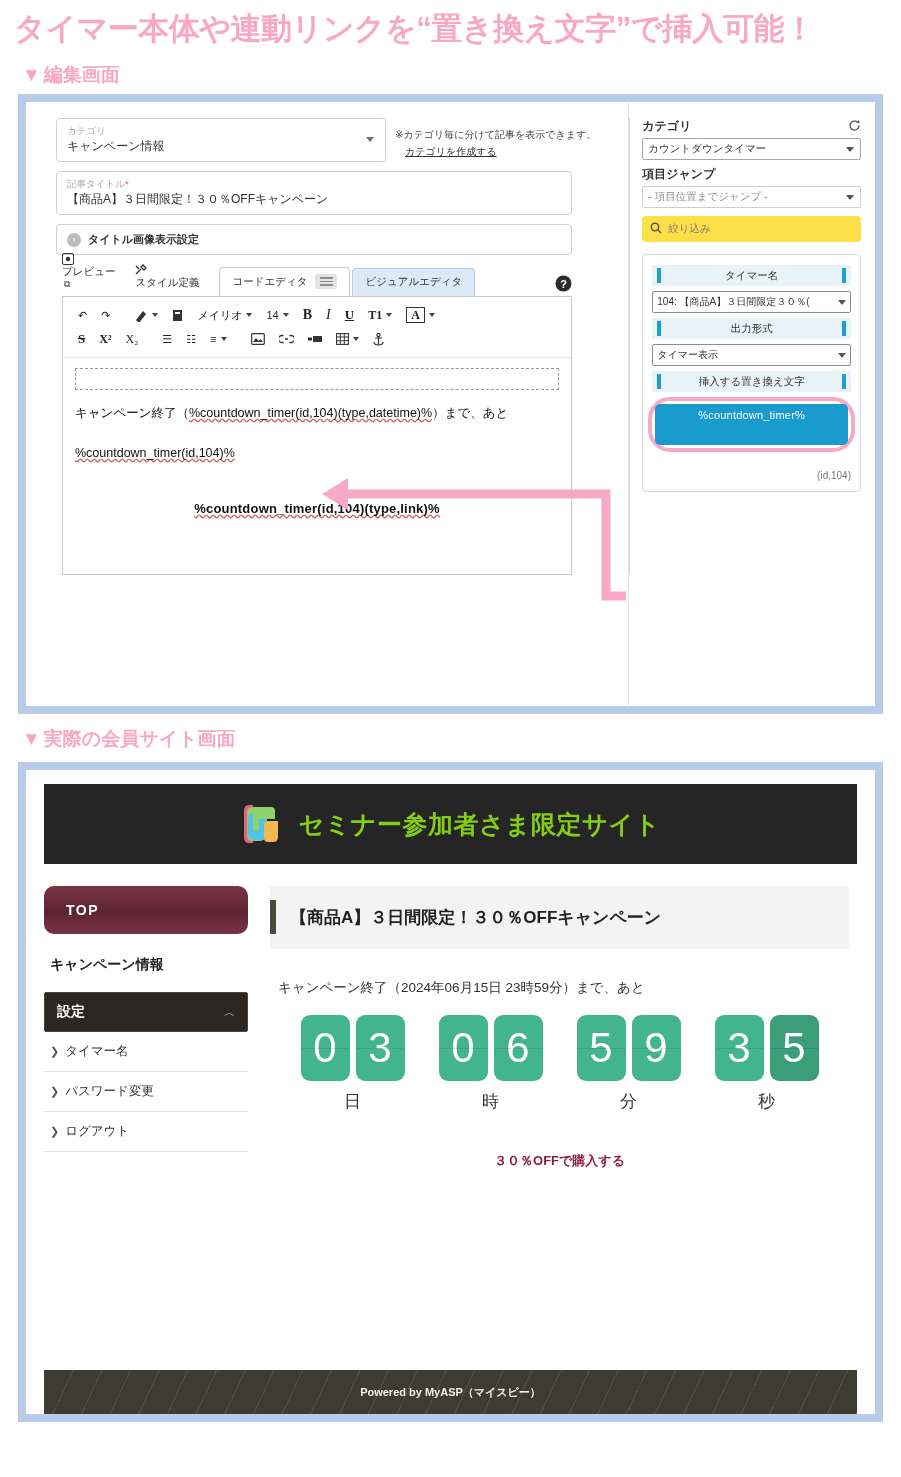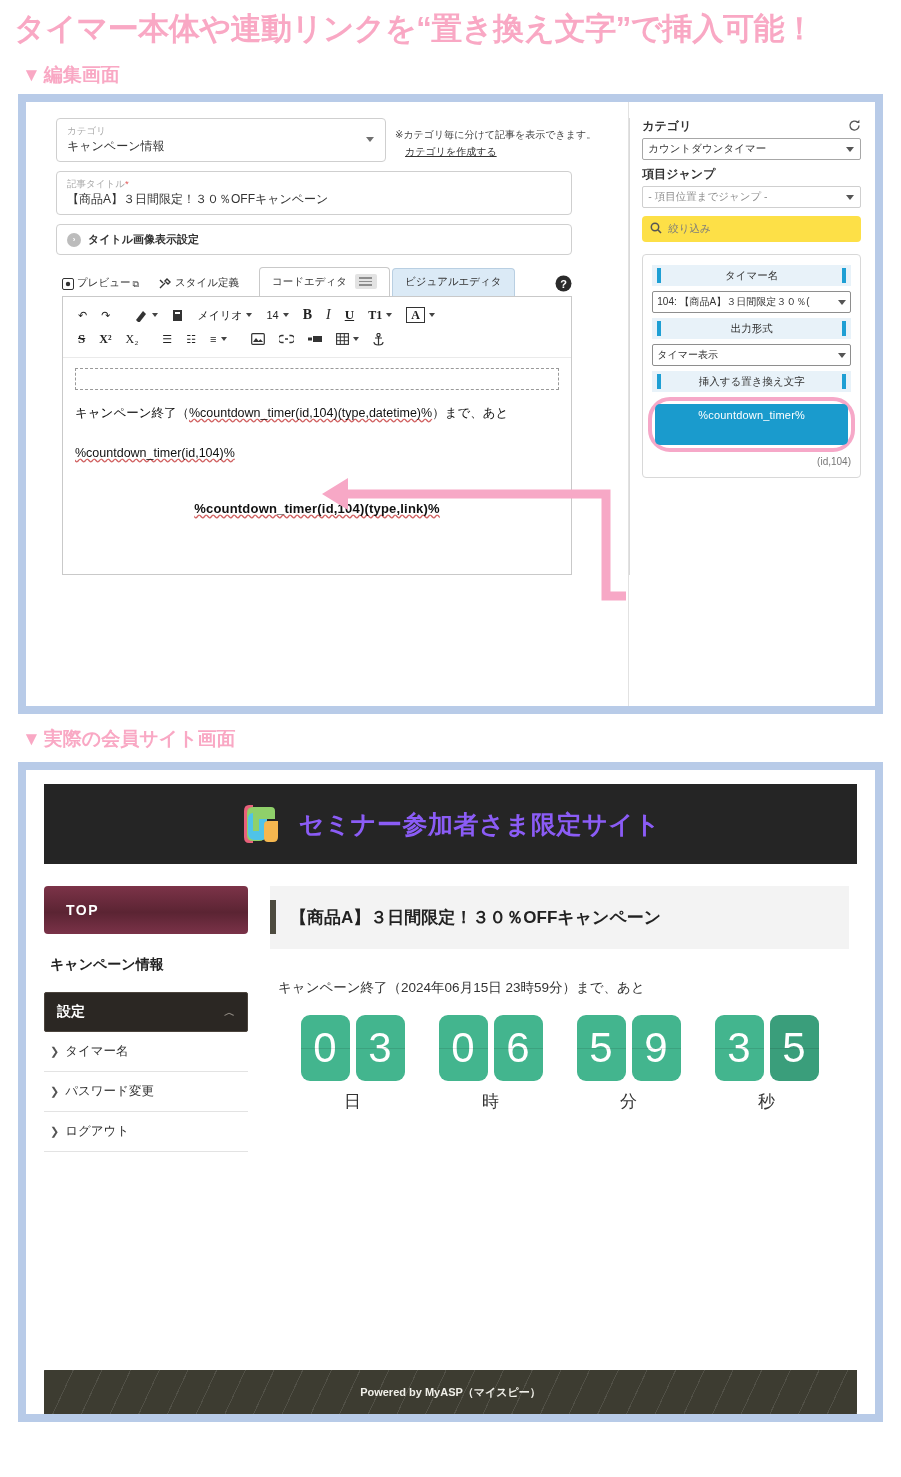--- a/index.html
+++ b/index.html
@@ -80,21 +80,21 @@
     display:flex; align-items:center; margin-bottom:11px; width:516px;
   }
   .accordion .chev {
     width:14px;height:14px;border-radius:50%;background:#bcbcbc;color:#fff;
     display:inline-flex;align-items:center;justify-content:center;font-size:8px;margin-right:7px;
   }
 
   
   .editor-panel { width: 510px; margin-left: 6px; }
   .editor-tabs { display:flex; align-items:flex-end; height:30px; position:relative; }
-  .et-plain { font-size:10.5px; color:#333; display:flex; align-items:flex-end; margin-right:20px; padding-bottom:6px;}
+  .et-plain { font-size:10.5px; color:#333; display:flex; align-items:flex-start; margin-right:20px; padding-bottom:6px;flex-direction:column;}
   .et-plain .ic { margin-right:3px; display:inline-flex; }
   .tab {
     font-size:10.5px; padding:6px 12px 7px 12px; border:1px solid #c9c9c9; border-bottom:none;
     border-radius:4px 4px 0 0; background:#fff; display:flex; align-items:center; margin-right:2px;
   }
   .tab.active { background:#dbeaf6; border-color:#b9cfe2; }
   .tab .burger { margin-left:8px; width:22px;height:15px;background:#e3e3e3;border-radius:2px;
       display:inline-flex;flex-direction:column;justify-content:center;align-items:center;gap:2px;}
   .tab .burger i { display:block;width:13px;height:1.6px;background:#8d8d8d;}
   .helpq { margin-left:auto; padding-bottom:4px; }
@@ -144,40 +144,40 @@
     font-size:10px; padding:3px 15px 3px 4px; color:#333; margin-bottom:5px; position:relative;
     white-space:nowrap; overflow:hidden;
   }
   .rp-field .caret { position:absolute; right:4px; top:50%; margin-top:-2px;
     width:0;height:0;border-left:4px solid transparent;border-right:4px solid transparent;border-top:5px solid #555;}
   .insert-wrap { border:4px solid #f6a8c8; border-radius:22px; padding:3px; margin:4px -4px 0 -4px; }
   .insert-btn {
     background:#1a9bcd; color:#fff; border-radius:5px; text-align:center;
     font-size:11px; padding:5px 0 24px 0; letter-spacing:0.2px;
   }
-  .rp-sub { text-align:right; font-size:10px; color:#777; margin-top:4px; }
+  .rp-sub { text-align:right; font-size:10px; color:#777; margin-top:18px; }
 
   
   .arrow-svg { position:absolute; left:0; top:0; pointer-events:none; }
 
   
   #site-frame { height: 660px; margin-top:4px; }
   .site-inner { padding: 14px 18px 0 18px; height:100%; background:#fff; display:flex; flex-direction:column;}
   .site-header {
     background:#252525; height:80px; display:flex; align-items:center; justify-content:center; gap:14px;
   }
   .site-header .logo { width:44px; height:46px; }
-  .site-header .stitle { color:#8b5cf6; font-size:25px; font-weight:bold; letter-spacing:0.5px; }
+  .site-header .stitle { color:#84cc16; font-size:25px; font-weight:bold; letter-spacing:0.5px; }
 
   .site-main { flex:1; display:flex; padding-top:22px; background:#fff; }
   .site-side { width:226px; padding-right:22px; }
   .topbtn {
     background: linear-gradient(180deg,#7c3348 0%, #5b2433 55%, #7a3248 100%);
     color:#fff; font-size:14px; font-weight:bold; letter-spacing:1.5px;
-    padding:16px 0 16px 22px; border-radius:4px;
+    padding:16px 0 16px 22px; border-radius:10px;
   }
   .side-cat { font-size:14px; font-weight:bold; color:#222; padding:22px 0 18px 6px;}
   .side-acc {
     background:#2b2723; border:1px solid #4b443d; color:#fff; font-size:14px; font-weight:bold;
     padding:10px 12px; display:flex; align-items:center; justify-content:space-between; border-radius:2px;
   }
   .side-acc .up { color:#8e8880; font-size:11px; }
   .side-item {
     font-size:12.5px; color:#333; padding:11px 4px 11px 6px; border-bottom:1px solid #e3e3e3;
     display:flex; align-items:center; gap:6px;
@@ -538,19 +538,22 @@
           </div>
           <div class="cdunit">
             <div class="cddigits">
               <span class="digit">3</span>
               <span class="digit dark">5</span>
             </div>
             <div class="cdlabel">秒</div>
           </div>
         </div>
 
+        <div class="cta">
+          <a href="#">３０％OFFで購入する</a>
+        </div>
       </div>
     </div>
 
     <div class="site-footer">Powered by MyASP（マイスピー）</div>
   </div>
  </div>
 </div>
 
 </body></html>

